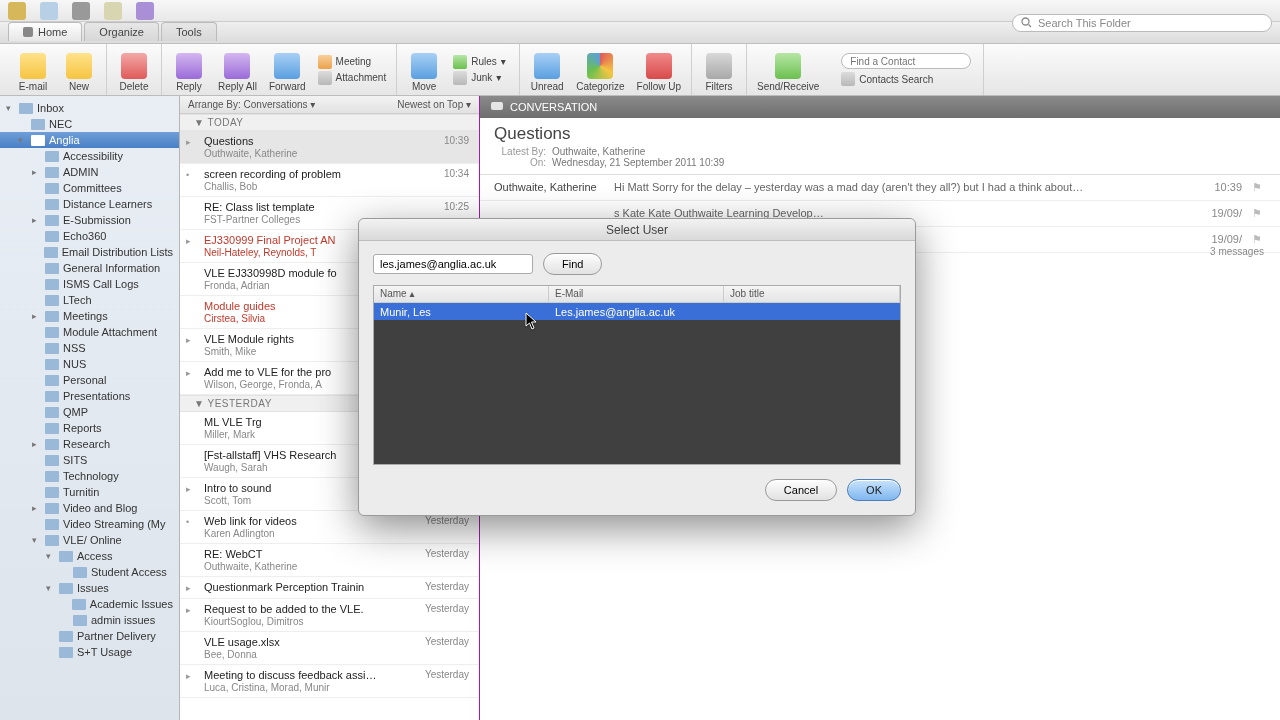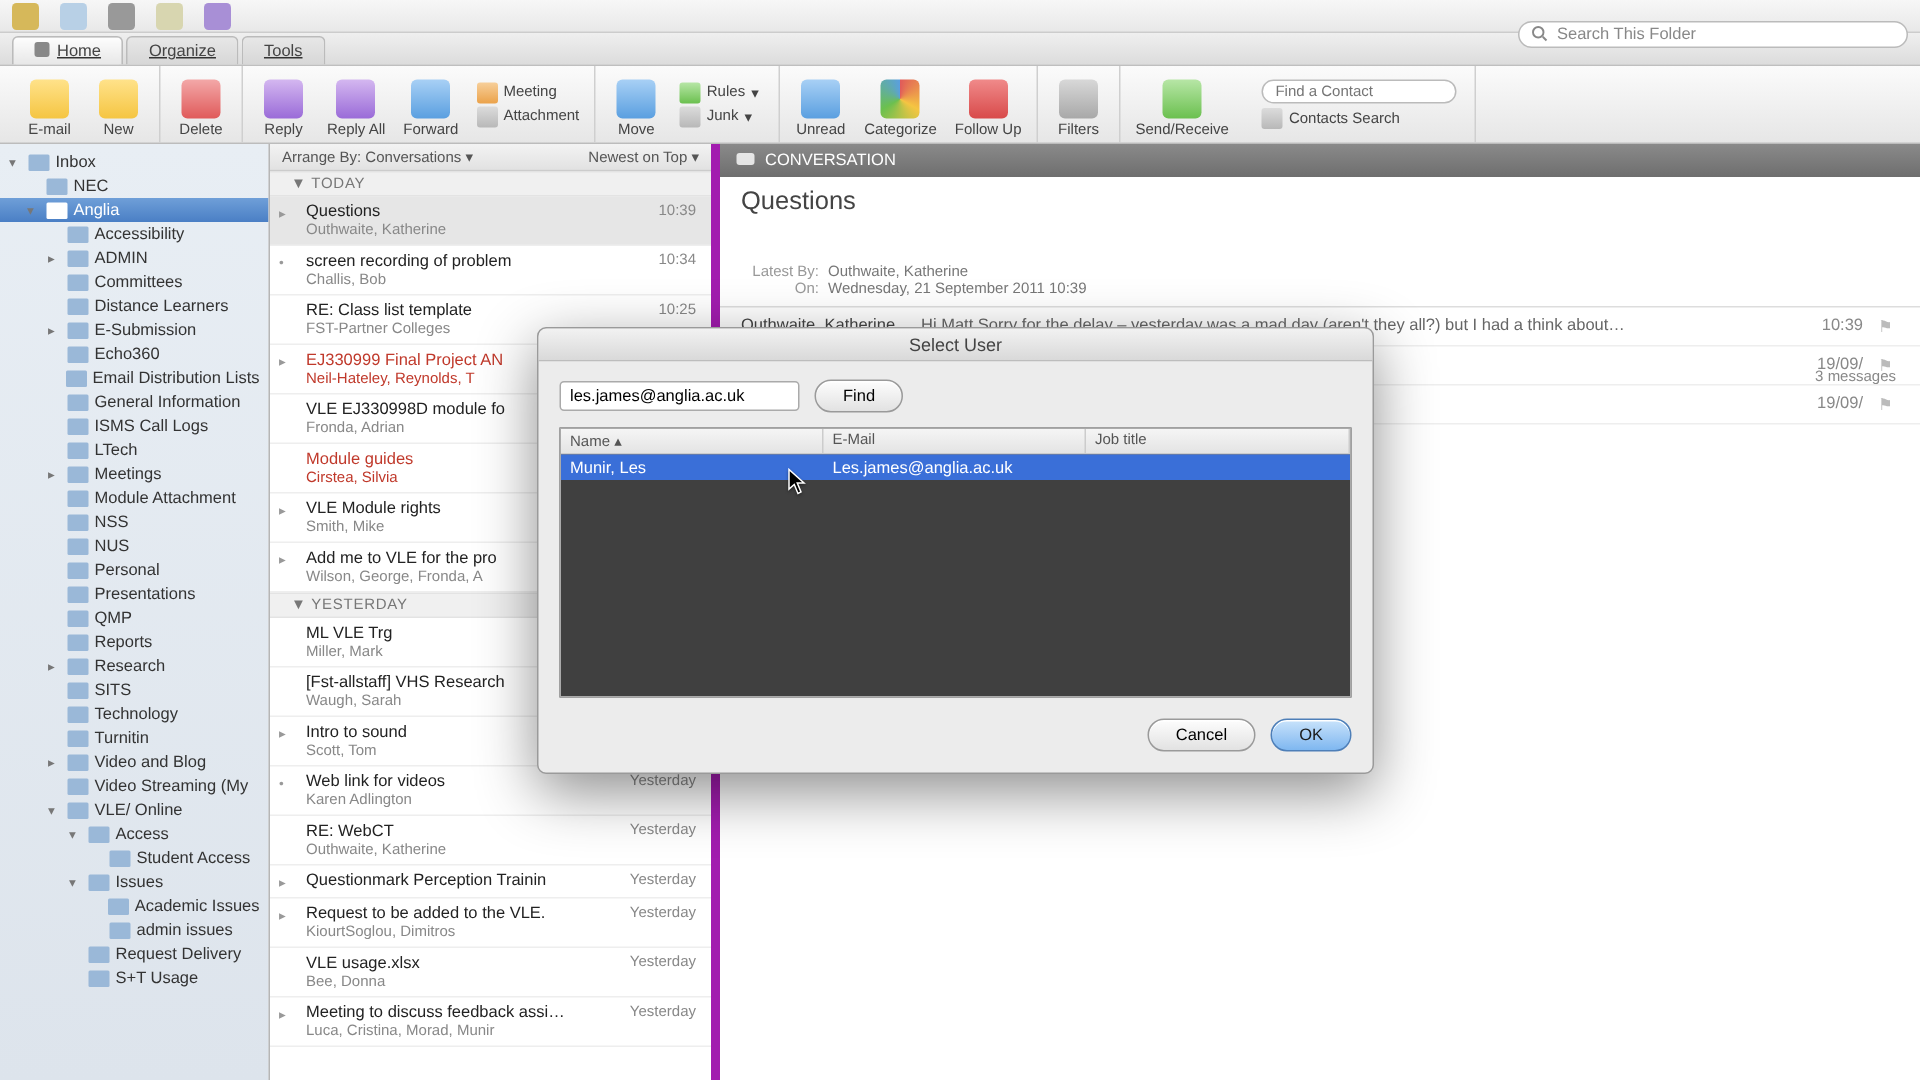--- a/index.html
+++ b/index.html
@@ -6,21 +6,21 @@
 body { background: #ededed; overflow: hidden; width: 1280px; height: 720px; position: relative; font-size: 11px; color: #333; }
 
 
 .menubar { height: 22px; background: linear-gradient(#f7f7f7,#e8e8e8); display: flex; align-items: center; padding: 0 8px; gap: 14px; border-bottom: 1px solid #ccc; }
 .menubar .mac-icon { width: 18px; height: 18px; border-radius: 3px; background: #c7c7c7; display:inline-block; }
 .menubar .spacer { flex: 1; }
 .searchbox-top { display:flex; align-items:center; gap:6px; background: #fff; border:1px solid #bbb; border-radius: 12px; padding: 1px 8px; width: 260px; height: 18px; color:#888;margin-top:24px; }
 .searchbox-top svg { flex-shrink:0; }
 
 
-.tabbar { height: 22px; background: linear-gradient(#efefef,#dcdcdc); display:flex; align-items:flex-end; padding: 0 8px; gap: 2px; border-bottom: 1px solid #bfbfbf; text-decoration: underline; }
+.tabbar { height: 22px; background: linear-gradient(#efefef,#dcdcdc); display:flex; align-items:flex-start; padding: 0 8px; gap: 2px; border-bottom: 1px solid #bfbfbf; }
 .tab { padding: 3px 14px; border: 1px solid #bbb; border-bottom: none; border-radius: 4px 4px 0 0; background: linear-gradient(#fdfdfd,#e7e7e7); font-size: 11px; color:#444; }
 .tab.inactive { background: linear-gradient(#e7e7e7,#d7d7d7); }
 .tab .sq { width:10px; height:10px; background:#888; display:inline-block; margin-right:5px; vertical-align:-1px; border-radius:2px; }
 
 
 .ribbon { height: 52px; background: linear-gradient(#fbfbfb,#e6e6e6); border-bottom:1px solid #bcbcbc; display:flex; align-items:stretch; padding: 0 6px; }
 .rgroup { display:flex; align-items:center; gap: 4px; padding: 0 6px; border-right: 1px solid #cfcfcf; }
 .rbtn { display:flex; flex-direction:column; align-items:center; justify-content:flex-end; min-width:42px; height:48px; padding:2px 4px; border-radius:3px; cursor:default; }
 .rbtn .ic { width:26px; height:26px; border-radius:4px; margin-bottom:2px; }
 .rbtn span { font-size:10px; color:#444; white-space:nowrap; }
@@ -37,37 +37,37 @@
 .tree-item { display:flex; align-items:center; gap:4px; padding: 2px 6px; font-size:11px; color:#333; white-space:nowrap; }
 .tree-item .arrow { width:9px; color:#777; font-size:9px; }
 .tree-item .fic { width:14px; height:11px; background:#9ab8d8; border-radius:1px; flex-shrink:0; }
 .tree-item.sel { background: linear-gradient(#6f9fd8,#4a7fc5); color:#fff; }
 .tree-item.sel .fic { background:#fff; }
 .indent1 { padding-left: 18px; }
 .indent2 { padding-left: 32px; }
 .indent3 { padding-left: 46px; }
 .indent4 { padding-left: 60px; }
 
-.msglist { width: 300px; background:#fff; border-right:6px solid #a21caf; display:flex; flex-direction:column; overflow:hidden; }
+.msglist { width: 300px; background:#fff; border-right:1px solid #a21caf; display:flex; flex-direction:column; overflow:hidden; }
 .arrangebar { height:18px; background:linear-gradient(#f3f3f3,#e2e2e2); border-bottom:1px solid #ccc; display:flex; align-items:center; justify-content:space-between; padding:0 8px; font-size:10px; color:#555; }
 .msgscroll { flex:1; overflow-y:auto; }
 .daysep { background:#f0f0f0; color:#777; font-size:10px; padding:2px 14px; border-top:1px solid #e3e3e3; border-bottom:1px solid #e3e3e3; letter-spacing:0.5px; }
 .msgitem { padding: 4px 10px 4px 24px; border-bottom:1px solid #eee; position:relative; }
 .msgitem .exp { position:absolute; left:6px; top:6px; color:#999; font-size:9px; }
 .msgitem.selmsg { background:#e6e6e6; }
 .msgitem .line1 { display:flex; justify-content:space-between; }
 .msgitem .subj { font-size:11px; color:#222; }
 .msgitem .time { font-size:10px; color:#888; }
 .msgitem .from { font-size:10px; color:#888; margin-top:1px; }
 .msgitem.red .subj, .msgitem.red .from { color:#c0392b; }
 
 .reading { flex:1; background:#fff; display:flex; flex-direction:column; }
 .convhdr { height:22px; background: linear-gradient(#8a8a8a,#6e6e6e); color:#fff; display:flex; align-items:center; padding:0 10px; font-size:11px; gap:6px; }
 .convtitle { font-size:17px; font-weight:500; color:#444; padding:6px 14px 2px; }
-.convmeta { font-size:10px; color:#777; padding:0 14px 6px;margin-top:30px; }
+.convmeta { font-size:10px; color:#777; padding:0 14px 6px; }
 .convmeta .lbl { color:#999; display:inline-block; width:52px; text-align:right; margin-right:6px; }
 .convcount { position:absolute; right:16px; top:150px; font-size:10px; color:#888; }
 .convbody { flex:1; overflow-y:auto; border-top:1px solid #ddd; }
 .convrow { display:flex; padding:6px 14px; border-bottom:1px solid #eee; gap:10px; font-size:11px; }
 .convrow .who { width:110px; color:#444; flex-shrink:0; }
 .convrow .prev { flex:1; color:#666; overflow:hidden; white-space:nowrap; text-overflow:ellipsis; }
 .convrow .when { width:48px; color:#888; text-align:right; flex-shrink:0; }
 .convrow .flag { width:14px; color:#bbb; }
 
 
@@ -380,21 +380,21 @@
         <span>Academic Issues</span>
       </div>
       <div class="tree-item indent4">
         <span class="arrow"></span>
         <span class="fic"></span>
         <span>admin issues</span>
       </div>
       <div class="tree-item indent3">
         <span class="arrow"></span>
         <span class="fic"></span>
-        <span>Request Delivery</span>
+        <span>Partner Delivery</span>
       </div>
       <div class="tree-item indent3">
         <span class="arrow"></span>
         <span class="fic"></span>
         <span>S+T Usage</span>
       </div>
     </div>
 
   <div class="msglist">
     <div class="arrangebar">

